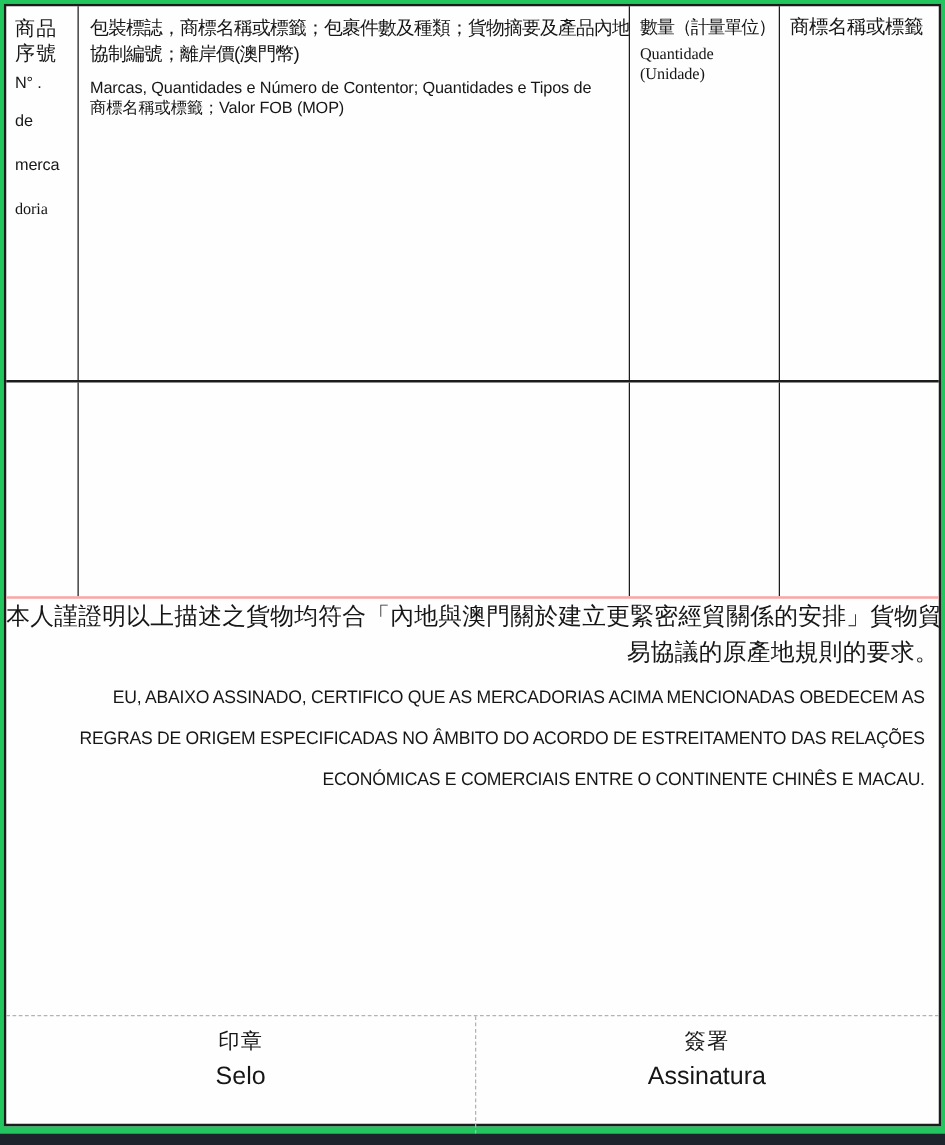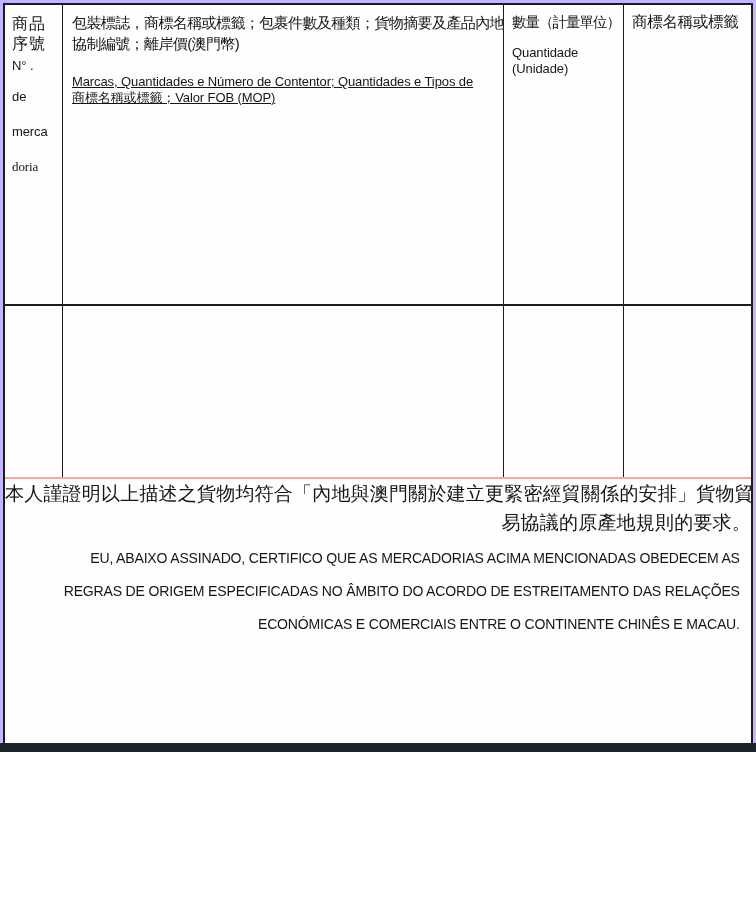--- a/index.html
+++ b/index.html
@@ -1,20 +1,20 @@
 <!DOCTYPE html>
 <html><head>
 <meta charset="utf-8">
 <style>
   * { margin:0; padding:0; box-sizing:border-box; }
   html,body { background:#ffffff; }
   .page {
     position:relative;
-    width:756px; height:752px;
-    background:#c4b5fd;
+    width:756px; height:916px;
+    background:#22c55e;
     font-family:"Liberation Sans", sans-serif;
     color:#161616;
     overflow:hidden;
   }
   .form-box {
     position:absolute; top:3px; left:3px;
     width:750px; height:898px;
     border:2px solid #1c1c1c;
     display:flex; flex-direction:column;
     background:#fefefe;
@@ -30,25 +30,25 @@
 
   .zh-head { font-size:16px; line-height:20px; letter-spacing:-0.5px; white-space:nowrap; }
   .c1 .zh-head { letter-spacing:1px; }
   .latin-sm { font-size:13px; line-height:15px; letter-spacing:-0.1px; white-space:nowrap; }
   .c1 .n-line { margin-top:4px; }
   .c1 .de-line { margin-top:16px; }
   .c1 .merca-line { margin-top:20px; }
   .c1 .doria-line { margin-top:20px;font-family:Liberation Serif, serif; }
 
   .c2 .zh-head { font-size:15px; line-height:21px; letter-spacing:-0.6px; }
-  .c2 .pt-block { margin-top:20px;text-decoration:underline; }
+  .c2 .pt-block { margin-top:8px; }
   .c2 .latin-sm { line-height:16px; }
 
   .c3 .zh-head { font-size:14.5px; letter-spacing:-1px; }
-  .c3 .pt-block, .c4 .pt-block { margin-top:13px; }
+  .c3 .pt-block, .c4 .pt-block { margin-top:3px;font-family:Liberation Serif, serif; }
   .c3 .latin-sm, .c4 .latin-sm { line-height:16px; }
   .c4 .zh-head { font-size:15.5px; letter-spacing:-0.3px; }
 
   .declaration {
     height:335px; border-top:2px solid #fca5a5;
     text-align:right; overflow:hidden;
   }
   .decl-zh { font-size:19px; line-height:29px; letter-spacing:0.2px; white-space:nowrap; }
   .decl-pt { font-size:14.5px; line-height:33px; letter-spacing:-0.2px; white-space:nowrap;
              transform:scaleX(0.97); transform-origin:center; }

